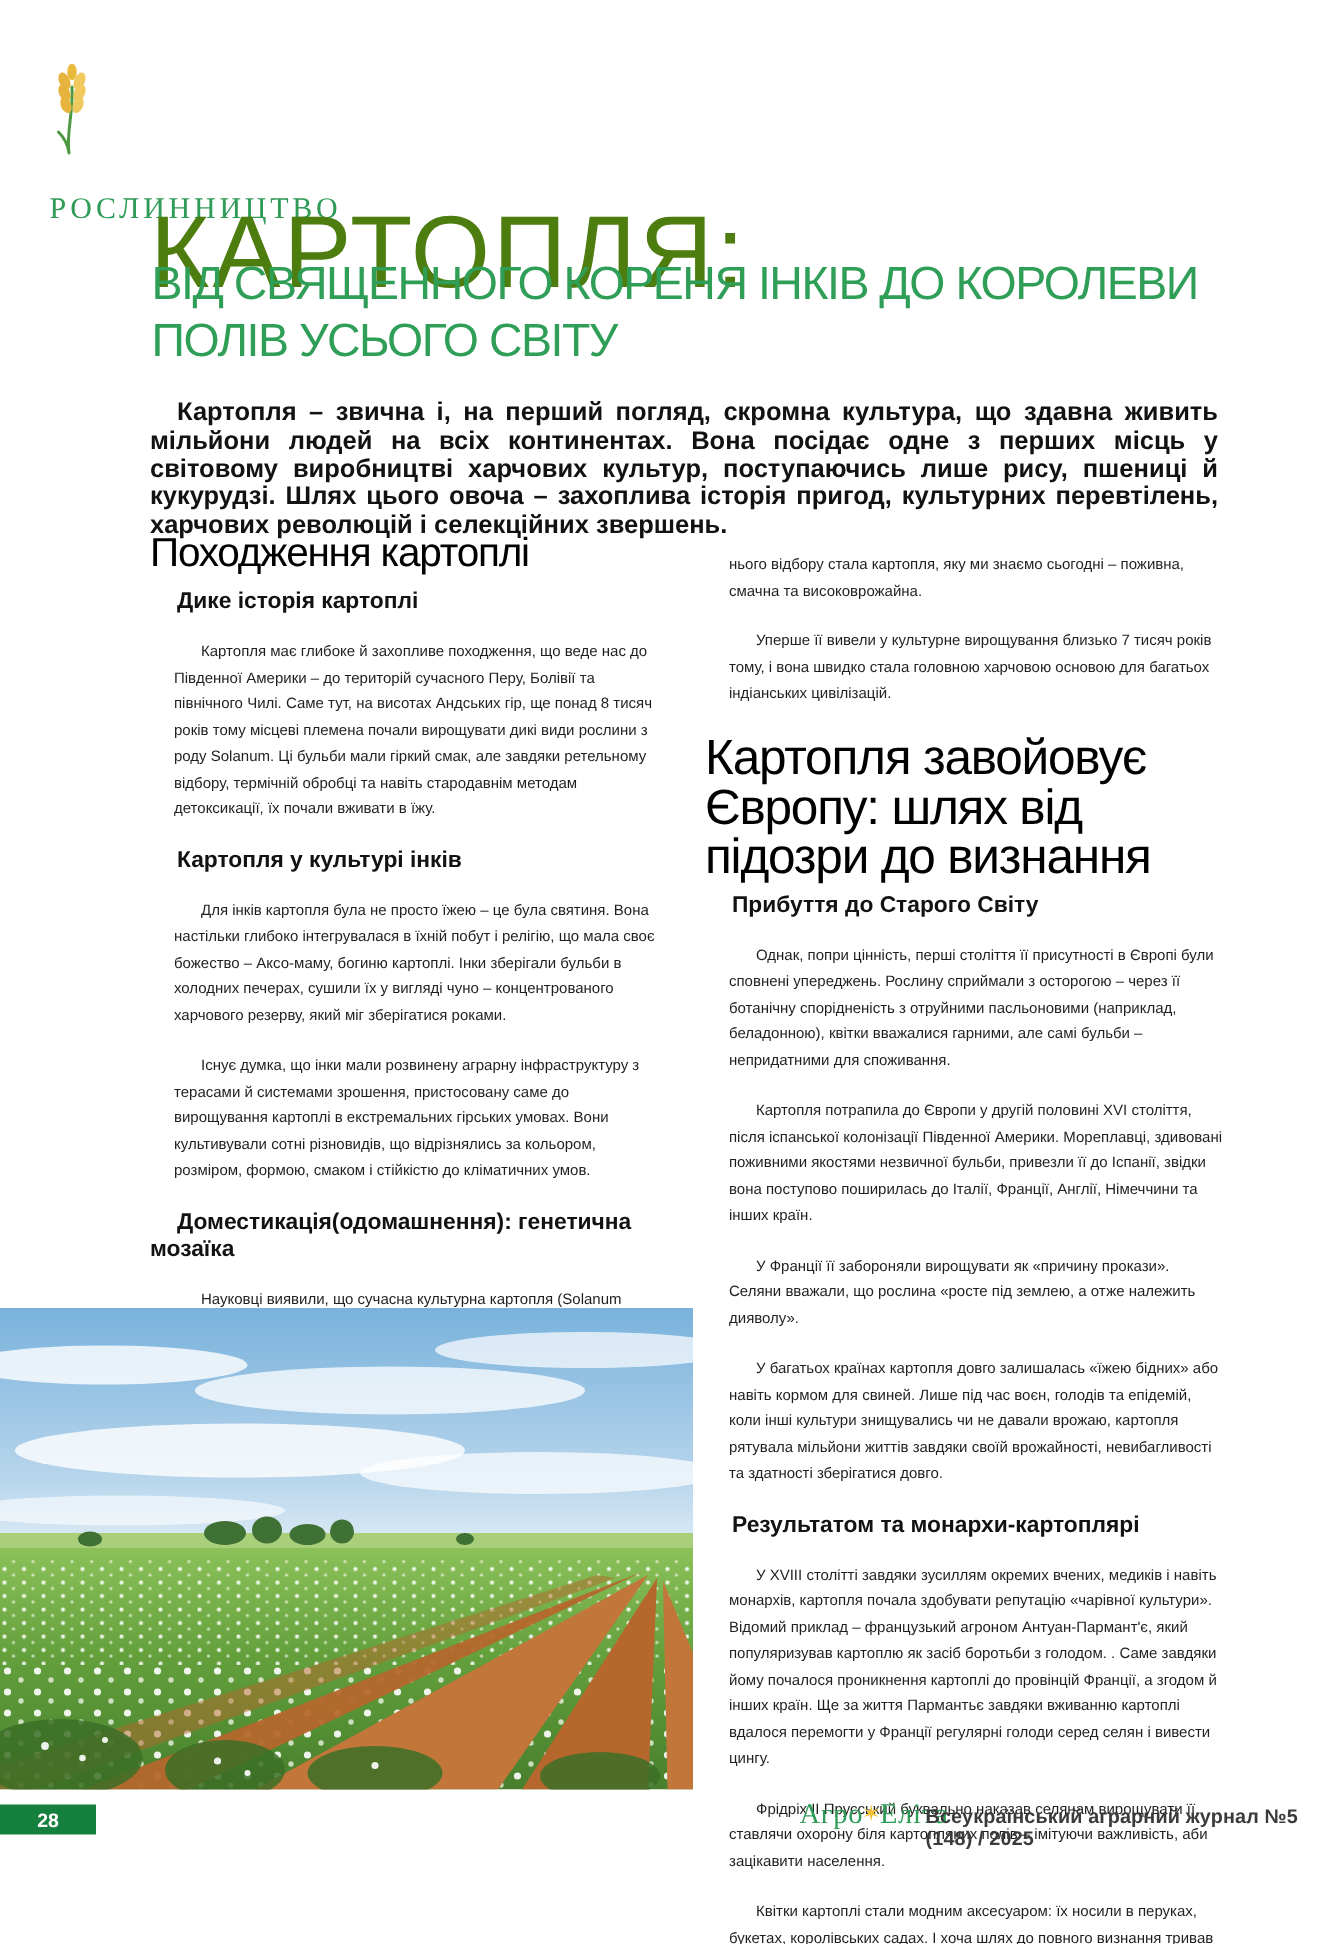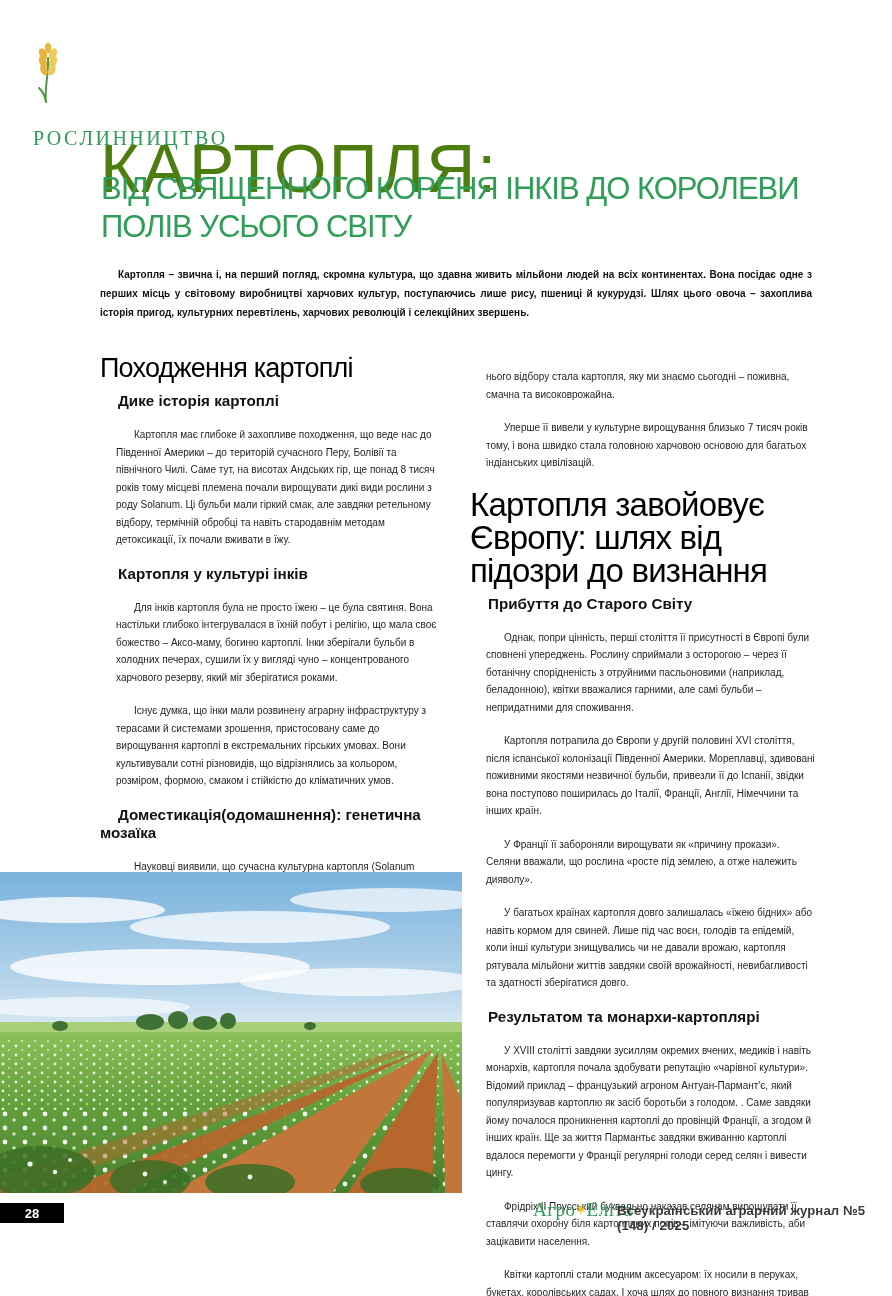--- a/index.html
+++ b/index.html
@@ -19,21 +19,21 @@
     font-family:Liberation Sans, sans-serif;font-weight:400;color:#4d7c0f;
     font-size:68px;letter-spacing:2px;line-height:1;
   }
   .subtitle{
     position:absolute;left:101px;top:170px;width:760px;
     color:#2f9e57;font-size:31px;line-height:38px;letter-spacing:-1px;
   }
   
   .intro{
     position:absolute;left:100px;top:266px;width:712px;
-    font-weight:700;font-size:10px;line-height:18.8px;text-align:justify;color:#121212;
+    font-weight:700;font-size:17px;line-height:18.8px;text-align:justify;color:#121212;
   }
   .intro .p{text-indent:18px;}
   
   .col-left{position:absolute;left:100px;top:352px;width:356px;}
   .col-right{position:absolute;left:470px;top:352px;width:363px;}
   .section-heading{
     color:#000000;font-weight:400;font-size:27px;line-height:32px;
     letter-spacing:-0.8px;margin:0 0 8px 0;
   }
   .col-right .section-heading{margin-top:12px;font-size:33px;line-height:33px;}
@@ -41,21 +41,21 @@
     font-weight:700;font-size:15.2px;line-height:18px;
     margin:7px 0 3px 0;text-indent:18px;color:#121212;
   }
   .para{
     font-size:10px;line-height:17.5px;text-indent:18px;margin:16px;color:#1f1f1d;
   }
   
   .photo{position:absolute;left:0;top:872px;width:462px;height:321px;line-height:0;}
   
   .page-badge{
-    position:absolute;left:0;top:1203px;width:64px;height:20px;background:#000000;
+    position:absolute;left:0;top:1203px;width:64px;height:20px;background:#15803d;
     color:#ffffff;font-weight:700;font-size:13px;
     display:flex;align-items:center;justify-content:center;
   }
   .agro-logo{
     position:absolute;left:533px;top:1199px;
     font-family:"Liberation Serif", serif;font-size:19px;color:#2e9b57;letter-spacing:0.5px;
     display:flex;align-items:center;text-align:right;
   }
   .agro-logo .star{color:#f2c233;font-size:15px;margin:0 -1px;line-height:1;}
   .journal-imprint{

